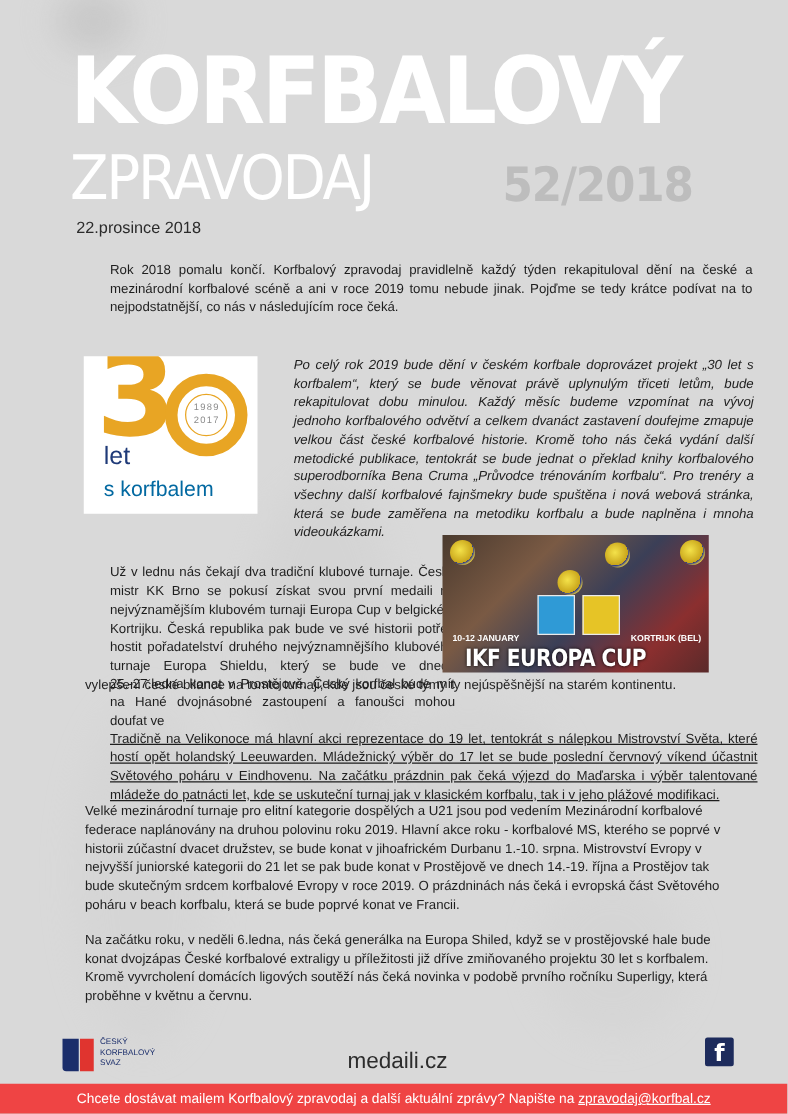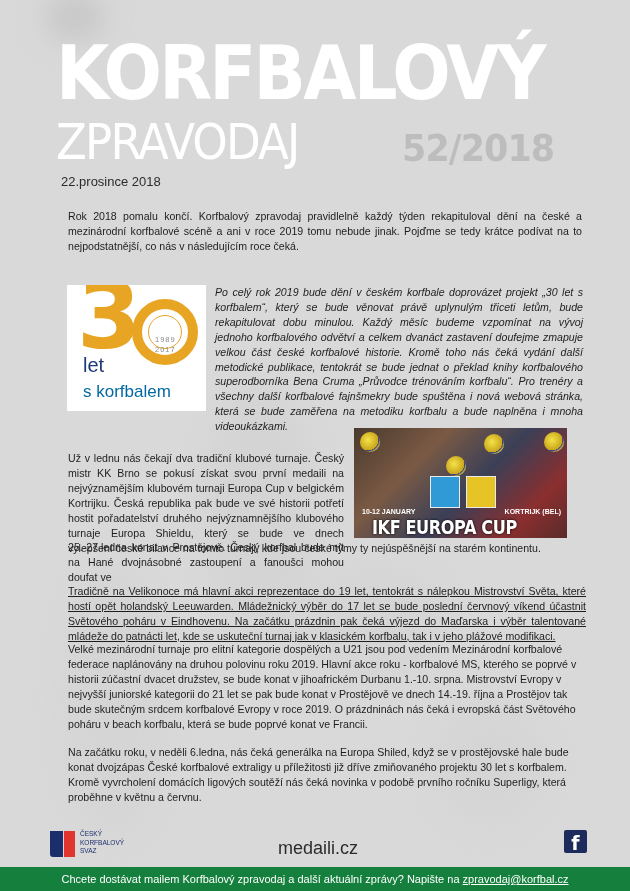--- a/index.html
+++ b/index.html
@@ -63,21 +63,21 @@
     font-size: 13px;
     color: #2b2b2b;
   }
 
   .para {
     position: absolute;
     font-size: 10.6px;
     line-height: 14.9px;
     color: #1e1e1e;
   }
-  .justify { text-align: justify; }
+  .justify { text-align: justify; margin-left: 20px; }
   .p-intro { left: 68px; top: 209px; width: 514px; }
   .p-project { left: 215px; top: 285px; width: 368px; font-style: italic; }
   .p-cup { left: 68px; top: 451px; width: 276px; }
   .p-cup-tail { left: 68px; top: 541px; width: 520px; }
   .p-world { left: 68px; top: 584px; width: 518px; text-decoration: underline; }
   .p-elite { left: 68px; top: 642px; width: 518px; }
   .p-january { left: 68px; top: 745px; width: 518px; }
 
   .logo30 {
     position: absolute;
@@ -110,21 +110,20 @@
     border: 1.5px solid #e8a524;
   }
   .logo30 .years {
     position: absolute;
     left: 88px; top: 36px;
     font-size: 7.5px;
     line-height: 10px;
     color: #8a8a8a;
     letter-spacing: 1px;
     text-align: center;
-    margin-top: 14px;
   }
   .logo30 .let {
     position: absolute;
     left: 16px; top: 70px;
     font-size: 20px;
     color: #1f3a78;
     line-height: 1;
   }
   .logo30 .skorf {
     position: absolute;
@@ -193,21 +192,21 @@
   }
   .fb-icon {
     position: absolute; left: 564px; top: 830px;
     width: 23px; height: 23px; background: #1d2b5c; border-radius: 2px;
     color: #fff; font-weight: bold; font-size: 19px;
     text-align: center; line-height: 26px;
     font-family: "DejaVu Sans", sans-serif;
   }
   .bottom-bar {
     position: absolute; left: 0; top: 867px; width: 630px; height: 24px;
-    background: #15803d;
+    background: #ef4444;
     color: #ffffff;
     font-size: 11px;
     line-height: 24px;
     text-align: center;
   }
   .bottom-bar a {
     color: #ffffff;
     text-decoration: underline;
   }
 </style>

